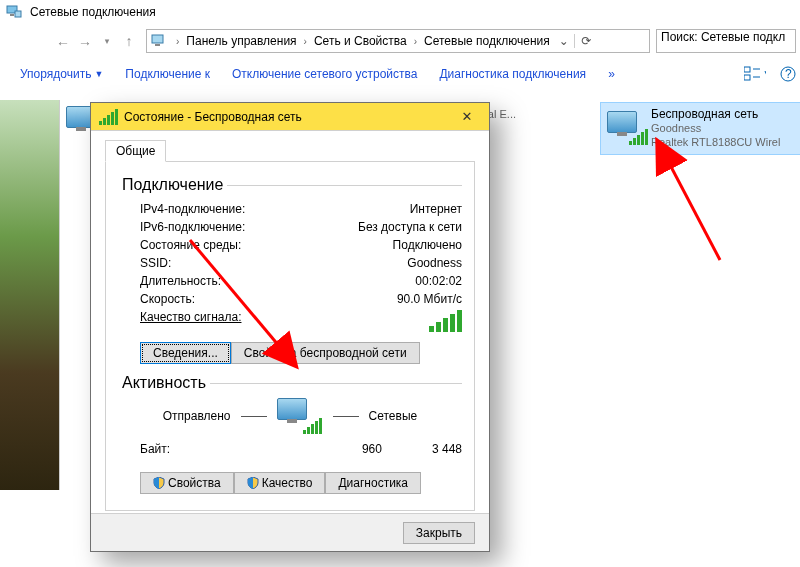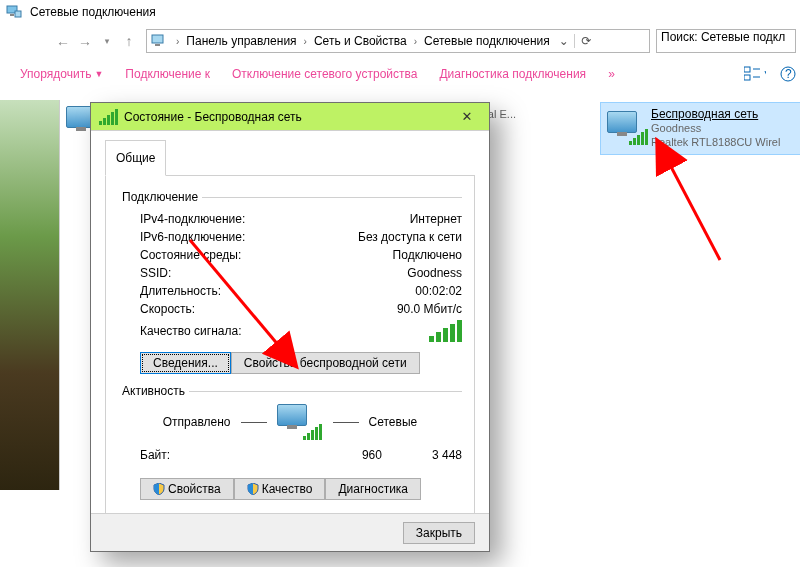--- a/index.html
+++ b/index.html
@@ -12,49 +12,49 @@
   .addr-row { display: flex; align-items: center; margin: 4px 4px 0 52px; height: 26px; }
   .nav-arrow { width: 22px; height: 22px; border-radius: 2px; display:flex;align-items:center;justify-content:center;color:#888; font-size:14px;}
   .addr-bar { flex: 1; height: 24px; border: 1px solid #b5b5b5; display: flex; align-items: center; margin: 0 6px; }
   .addr-icon { width: 18px; height: 16px; margin: 0 4px; }
   .crumb { padding: 0 4px; color: #000; font-size: 12px; cursor: default; }
   .crumb-sep { color: #666; padding: 0 3px; font-size:10px;}
   .addr-drop { width: 20px; text-align: center; color:#555;}
   .refresh { width: 24px; text-align:center; border-left:1px solid #ccc; color:#555;}
   .search { width: 140px; height: 24px; border: 1px solid #b5b5b5; display:flex;padding:0 4px; color:#000000; overflow:hidden; white-space:nowrap;}
   .toolbar { display: flex; align-items: center; margin: 6px 4px 0 20px; height: 28px; color:#0063b1; }
-  .tb-item { margin-right: 22px; font-size: 12px; color:#ec4899; display:flex;align-items:center;justify-content:space-between;}
+  .tb-item { margin-right: 22px; font-size: 12px; color:#1d4ed8; display:flex;align-items:center;justify-content:space-between;}
   .tb-item .car { font-size:9px; margin-left:3px;}
   .tb-right { margin-left:auto; display:flex;align-items:center;gap:14px;}
   .list-area { position:absolute; left:60px; right:0; top:100px; height:60px; background:#fff;}
   .net-item { position:absolute; display:flex; align-items:center; padding:4px 6px; width:200px;}
   .net-item.sel { background:#cce8ff; border:1px solid #99d1ff;}
   .net-item .big-icon { width:38px; height:34px; margin-right:6px; }
   .net-item .labels { display:flex;flex-direction:column; font-size:12px; line-height:1.25;}
-  .net-item .labels .n1 { color:#000;text-decoration:underline;}
+  .net-item .labels .n1 { color:#000;}
   .net-item .labels .n2 ,.net-item .labels .n3 { color:#666; font-size:11px;}
   
   .monitor-icon { position:relative;}
   .monitor-icon::before{content:"";position:absolute;left:0;top:0;width:28px;height:20px;background:linear-gradient(180deg,#a8d8f0,#4596cc);border:1px solid #3a7ca8;border-radius:2px;}
   .monitor-icon::after{content:"";position:absolute;left:10px;top:21px;width:10px;height:4px;background:#888;}
   .signal-bars{position:absolute;display:flex;align-items:flex-end;gap:1px;}
   .signal-bars span{width:3px;background:#2fa82f;}
   .sb1{height:4px}.sb2{height:7px}.sb3{height:10px}.sb4{height:13px}.sb5{height:16px}
   
   .dlg { position:absolute; left:90px; top:102px; width:400px; height:450px; background:#f0f0f0; border:1px solid #707070; box-shadow:12px 12px 24px rgba(0,0,0,.35); }
-  .dlg-title { height:28px; background:#bef264; display:flex;align-items:center; padding:0 8px; border-bottom:1px solid #d0d0d0;}
+  .dlg-title { height:28px; background:#fde047; display:flex;align-items:center; padding:0 8px; border-bottom:1px solid #d0d0d0;}
   .dlg-title .sig{display:flex;align-items:flex-end;gap:1px;margin-right:6px;}
   .dlg-title .sig span{width:3px;background:#2fa82f;}
   .dlg-title-text{font-size:12px;color:#000;}
   .dlg-close{margin-left:auto;font-size:13px;color:#333;width:28px;text-align:center;}
   .dlg-body{padding:8px 14px 0 14px; background:#fff; height: calc(100% - 28px - 38px);}
-  .tab{display:inline-block;border:1px solid #d0d0d0;border-bottom:1px solid #fff;padding:10px 10px;background:#fff;position:relative;top:1px;}
+  .tab{display:inline-block;border:1px solid #d0d0d0;border-bottom:1px solid #fff;padding:3px 10px;background:#fff;position:relative;top:1px;}
   .tab-panel{border:1px solid #d0d0d0;padding:10px 12px 12px 12px; background:#fff;}
   .group-title{position:relative;margin:4px 0 6px 0;}
-  .group-title span{background:#fff;padding:0 4px;position:relative;z-index:1;color:#000;font-size:12px;}
+  .group-title span{background:#fff;padding:0 4px;position:relative;z-index:1;color:#000;font-size:16px;}
   .group-title::after{content:"";position:absolute;left:0;right:0;top:50%;height:1px;background:#d0d0d0;}
   .row{display:flex;justify-content:space-between;padding:2px 0 2px 22px;font-size:12px;color:#000;gap:28px;}
   .row .v{color:#000;}
   .sig-big{display:flex;align-items:flex-end;gap:2px;margin-left:auto;}
   .sig-big span{width:5px;background:#2fa82f;}
   .btn{border:1px solid #adadad;background:#e1e1e1;padding:3px 12px;font-size:12px;cursor:default;}
   .btn.focus{outline:1px dotted #000; outline-offset:-3px; border:1px solid #0078d7;}
   .btngroup{display:flex;margin:8px 0 4px 22px;}
   .activity{display:flex;align-items:center;justify-content:center;gap:10px;margin:6px 0;}
   .act-mid{width:46px;height:36px;position:relative;}
@@ -198,21 +198,21 @@
           <span class="v">Goodness</span>
         </div>
       <div class="row">
           <span>Длительность:</span>
           <span class="v">00:02:02</span>
         </div>
       <div class="row">
           <span>Скорость:</span>
           <span class="v">90.0 Мбит/с</span>
         </div>
-      <div class="row" style="align-items:center;">
+      <div class="row" style="align-items:flex-start;text-decoration:underline;">
           <span>Качество сигнала:</span>
         <div class="sig-big">
             <span style="height:6px"></span>
             <span style="height:10px"></span>
             <span style="height:14px"></span>
             <span style="height:18px"></span>
             <span style="height:22px"></span>
           </div>
       </div>
       <div class="btngroup">

